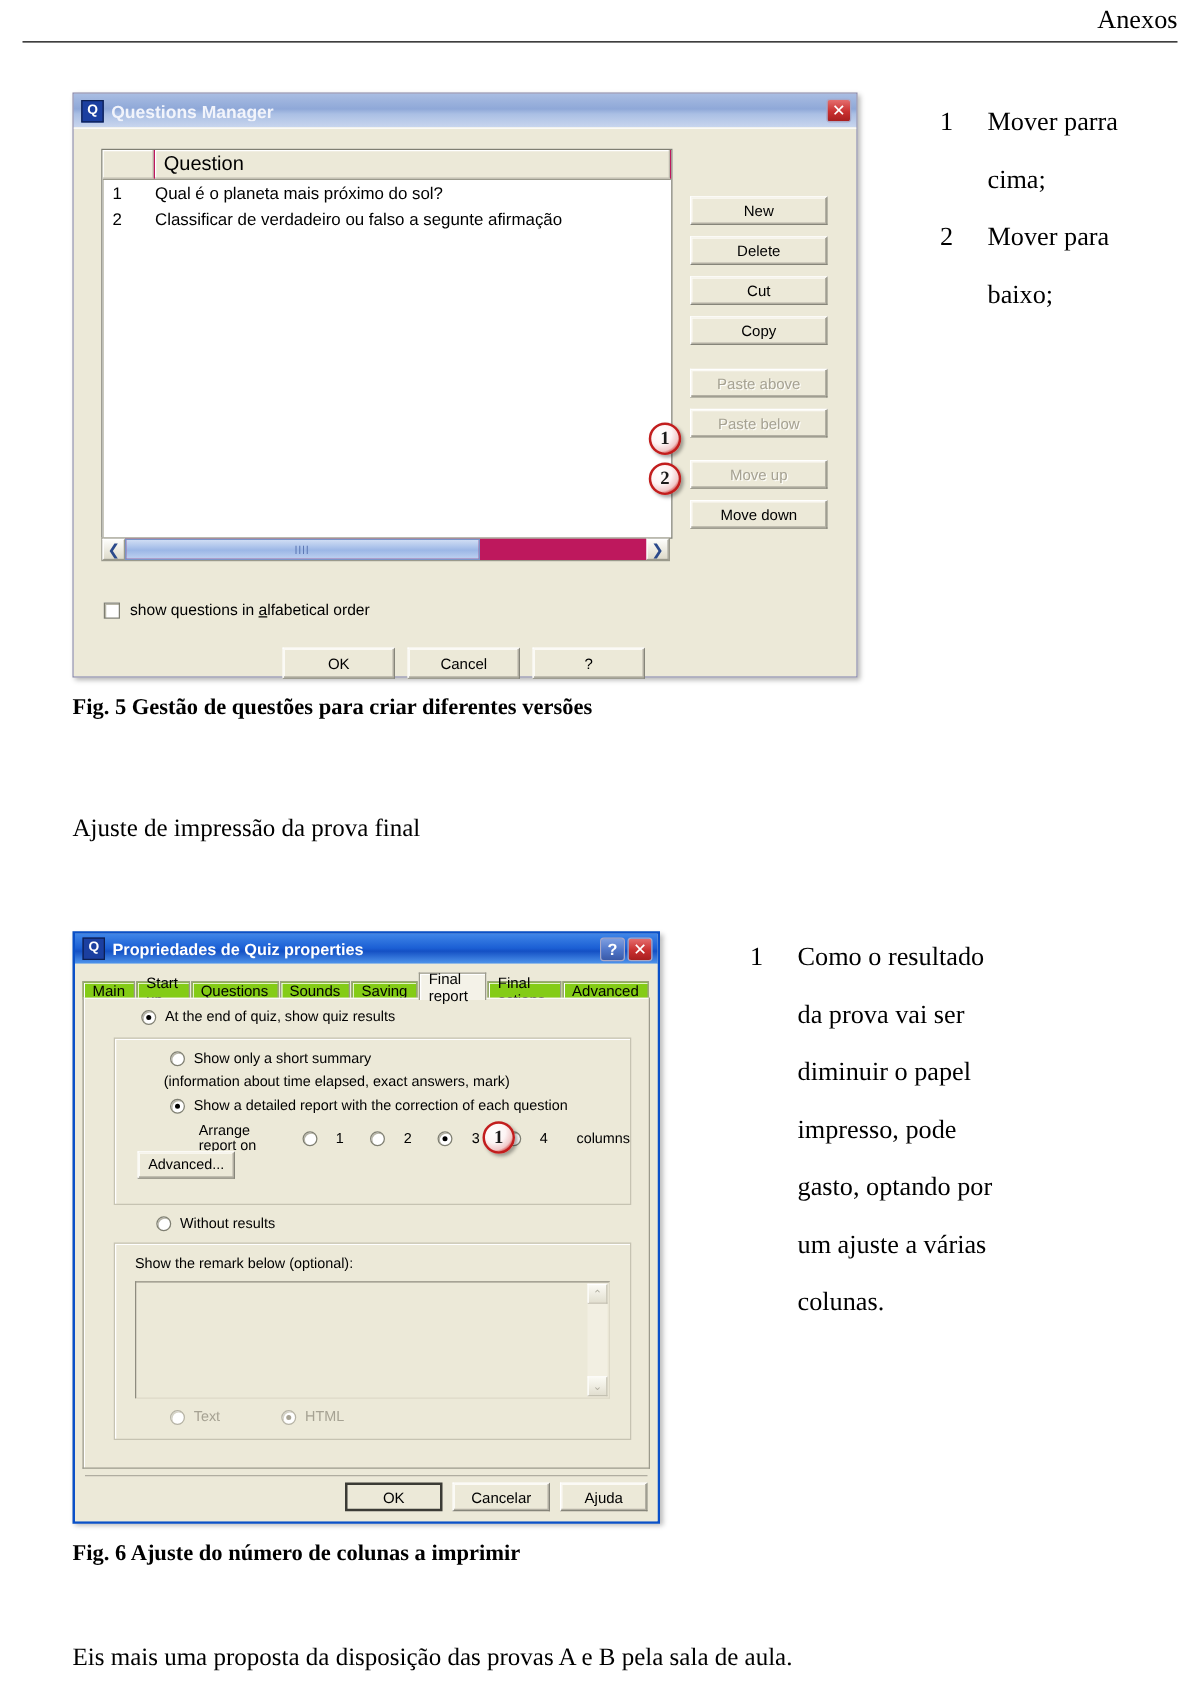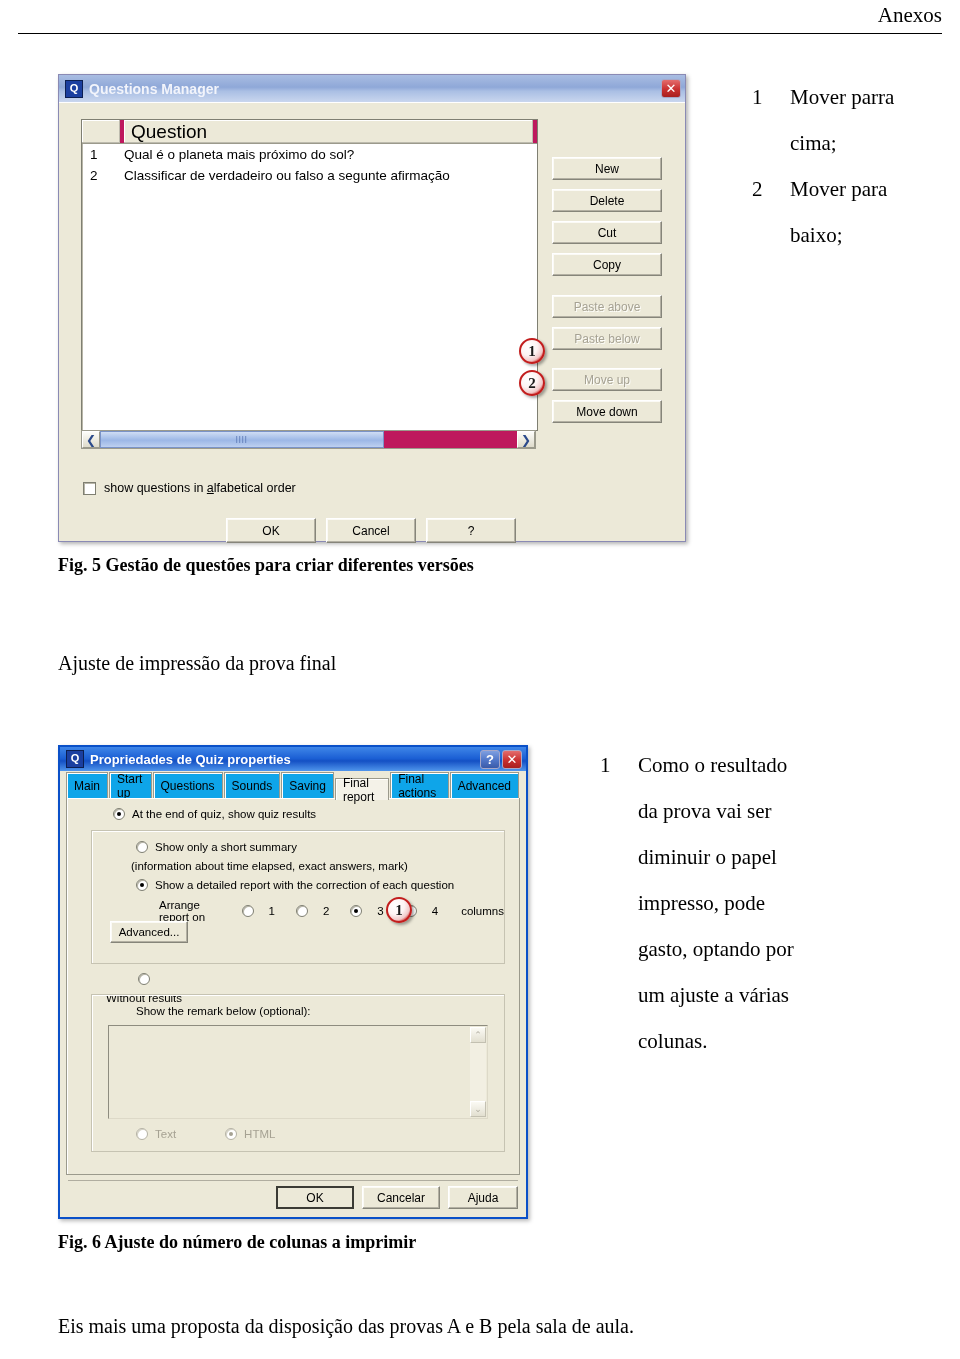--- a/index.html
+++ b/index.html
@@ -165,23 +165,23 @@
     box-shadow: inset 1px 1px 0 #b8b6a8;
     overflow: hidden;
   }
   .qm-head {
     display: flex;
     height: 23px;
     background: #ece9d8;
     border-bottom: 1px solid #9b9a8c;
   }
   .qm-head .hcell {
-    border-right: 4px solid #be185d;
+    border-right: 1px solid #be185d;
     box-shadow: inset -1px -1px 0 #bdbbae, inset 1px 1px 0 #fff;
-    font-size: 19px;
+    font-size: 16px;
     display: flex;
     align-items: center;
     padding-left: 7px;
     box-sizing: border-box;
   }
   .qm-head .hcell.num { width: 42px; padding-left: 0; }
   .qm-head .hcell.q { flex: 1 1 auto; }
   .qm-row {
     display: flex;
     height: 21px;
@@ -295,27 +295,27 @@
   }
   .tabstrip {
     position: absolute;
     left: 6px; top: 6px; right: 6px;
     height: 22px;
     display: flex;
     align-items: flex-end;
     border-bottom: 1px solid #9b9a8c;
   }
   .tab {
-    height: 27px;
+    height: 14px;
     padding: 0 7px;
     font-size: 12px;
     display: flex; align-items: center;
     border: 1px solid #9b9a8c;
     border-bottom: none;
-    background: #0ea5e9;
+    background: #84cc16;
     box-shadow: inset 1px 1px 0 #fff;
     margin-right: 1px;
     box-sizing: border-box;
     color: #000;
   }
   .tab.active {
     height: 22px;
     background: #f4f2e8;
     border-color: #9b9a8c;
     position: relative;
@@ -500,27 +500,27 @@
           <span class="radio checked"></span>
           <span style="margin-right:6px;">3</span>
           <span class="radio"></span>
           <span style="margin-right:8px;">4</span>
           <span>columns</span>
         </div>
 
         <div class="btn" style="position:absolute; left:18px; top:90px; width:78px; height:22px; font-size:11.5px;">Advanced...</div>
       </div>
 
-      <div class="opt-row" style="position:absolute; left:11px; top:175px;flex-direction:column;">
+      <div class="opt-row" style="position:absolute; left:30px; top:175px;">
         <span class="radio"></span>
         <span>Without results</span>
       </div>
 
       <div class="groupbox" style="left:24px; top:196px; right:14px; height:158px;">
-        <div class="sub-note" style="position:absolute; left:16px; top:10px;margin-left:28px;">Show the remark below (optional):</div>
+        <div class="sub-note" style="position:absolute; left:16px; top:10px;">Show the remark below (optional):</div>
 
         <div class="txtarea" style="left:16px; top:30px; right:16px; height:94px;">
           <span></span>
           <div class="vscroll">
             <div class="varrow">⌃</div>
             <div class="varrow">⌄</div>
           </div>
         </div>
 
         <div class="opt-row" style="position:absolute; left:16px; top:133px; gap:7px;">

